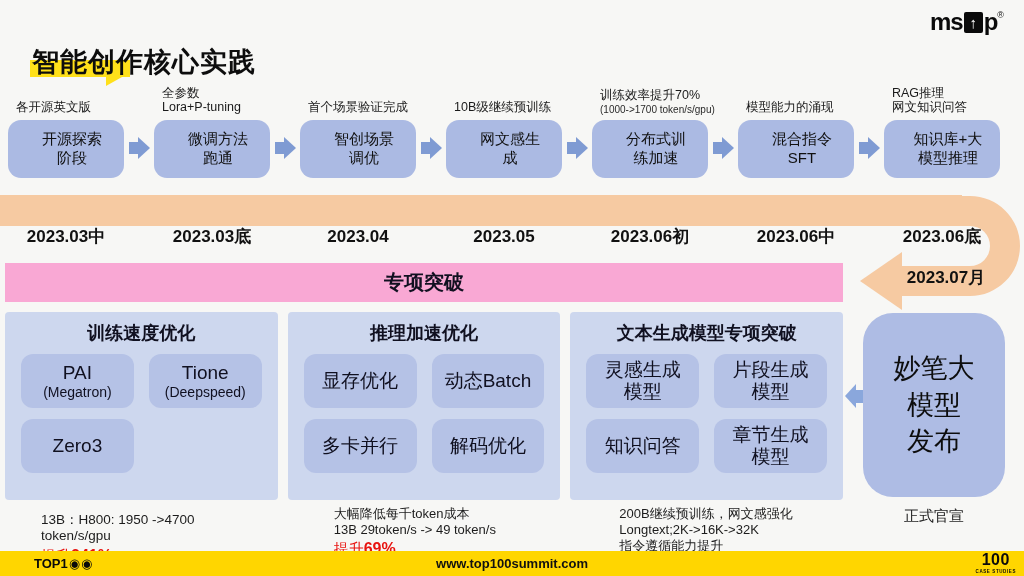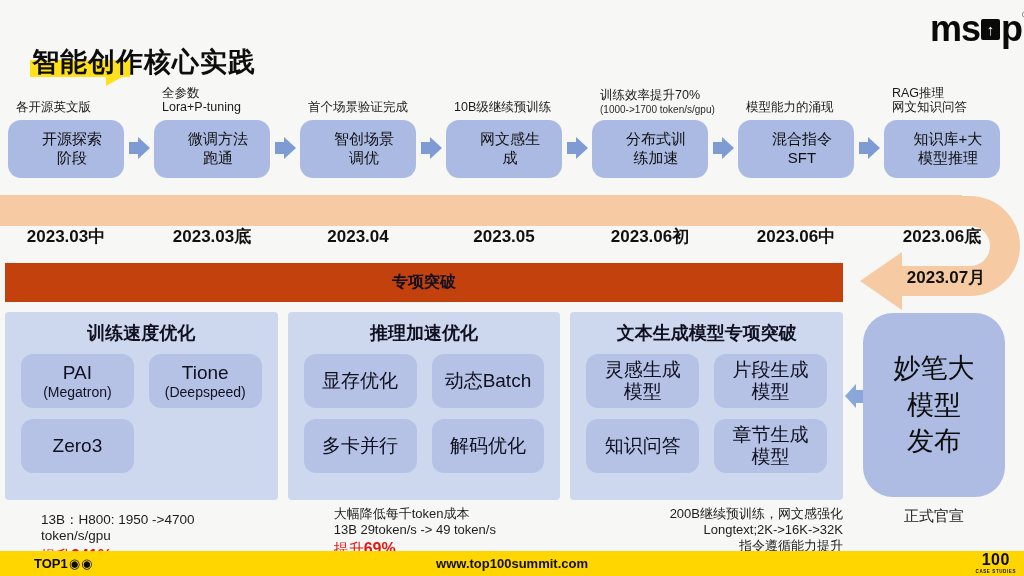--- a/index.html
+++ b/index.html
@@ -2,21 +2,21 @@
 <html><head>
 <meta charset="utf-8">
 <style>
   * { margin:0; padding:0; box-sizing:border-box; }
   html,body { width:1024px; height:576px; }
   body { font-family:"Liberation Sans","DejaVu Sans",sans-serif; }
   .slide { position:relative; width:1024px; height:576px; background:#f7f7f5; overflow:hidden; }
 
   
   .msup { position:absolute; left:930px; top:8px; display:flex; align-items:center; color:#0a0a0a; }
-  .msup .txt { font-size:36px; font-weight:800; letter-spacing:-1px; }
+  .msup .txt { font-size:24px; font-weight:800; letter-spacing:-1px; }
   .msup .ublock { display:inline-flex; align-items:center; justify-content:center; width:19px; height:21px;
                   background:#0a0a0a; color:#fff; font-size:15px; font-weight:800; margin:0 1px; border-radius:2px; }
   .msup .reg { font-size:9px; align-self:flex-start; margin-top:2px; }
 
   
   .title-hl { position:absolute; left:30px; top:60px; width:100px; height:17px; background:#ffe01a; z-index:1; }
   .title-hl::after { content:""; position:absolute; left:76px; top:17px; width:0; height:0;
                      border-top:9px solid #ffe01a; border-right:16px solid transparent; }
   .page-title { position:absolute; left:32px; top:44px; font-size:27px; font-weight:900; color:#0d0d0d;
                 letter-spacing:1px; z-index:2; }
@@ -41,39 +41,39 @@
   .date-cell { flex:1 1 0; display:flex; align-items:center; justify-content:center; font-size:17px;
                font-weight:600; color:#111; white-space:nowrap; }
   .date-spacer { flex:0 0 30px; }
 
   
   .ribbon-svg { position:absolute; left:840px; top:190px; width:184px; height:125px; }
   .next-date { position:absolute; left:898px; top:266px; width:96px; text-align:center; font-size:17px;
                font-weight:600; color:#111; z-index:3; }
 
   
-  .bt-header { position:absolute; left:5px; top:263px; width:838px; height:39px; background:#c2410c;
-               display:flex; align-items:center; justify-content:center; font-size:16px; font-weight:700; color:#101020; }
+  .bt-header { position:absolute; left:5px; top:263px; width:838px; height:39px; background:#f9a8d4;
+               display:flex; align-items:center; justify-content:center; font-size:20px; font-weight:700; color:#101020; }
 
   
   .panels { position:absolute; left:5px; top:312px; width:838px; height:188px; display:flex; gap:10px; }
   .panel { flex:1 1 0; background:#cdd7ee; border-radius:4px; padding:9px 16px 0 16px; }
   .panel-title { text-align:center; font-size:18px; font-weight:700; color:#101020; margin-bottom:9px; }
   .panel-grid { display:grid; grid-template-columns:1fr 1fr; column-gap:15px; row-gap:11px; }
   .chip { height:54px; background:#b5c2e6; border-radius:12px; display:flex; flex-direction:column;
           align-items:center; justify-content:center; text-align:center; font-size:19px; color:#101020;
           line-height:1.15; white-space:pre-line; padding:2px 6px; word-break:break-all; }
   .chip .sub { font-size:14px; margin-top:1px; }
 
   
   .notes { position:absolute; left:5px; top:498px; width:838px; display:flex; gap:10px; }
   .note { flex:1 1 0; font-size:13px; line-height:1.22; color:#1c1c1c;margin-top:8px; }
   .note.n1 { padding-left:36px; padding-top:6px; font-size:13.5px; }
   .note.n2 { padding-left:59px; }
-  .note.n3 { padding-left:52px;text-align:right; }
+  .note.n3 { padding-left:52px; }
   .note .hl-red { color:#e81410; font-size:15px; margin-top:1px; }
   .note .hl-red b { font-size:16px; }
 
   
   .release-box { position:absolute; left:863px; top:313px; width:142px; height:184px; background:#aebce4;
                  border-radius:30px; display:flex; align-items:center; justify-content:center; text-align:center;
                  font-size:27px; color:#0d0d0d; line-height:1.35; white-space:pre-line; }
   .release-caption { position:absolute; left:863px; top:507px; width:142px; text-align:center; font-size:15px; color:#1c1c1c; }
   .release-arrow { position:absolute; left:845px; top:384px; width:19px; height:24px; display:flex; align-items:center; }
   .release-arrow .head { width:0; height:0; border-right:11px solid #8aa7dc; border-top:12px solid transparent;

